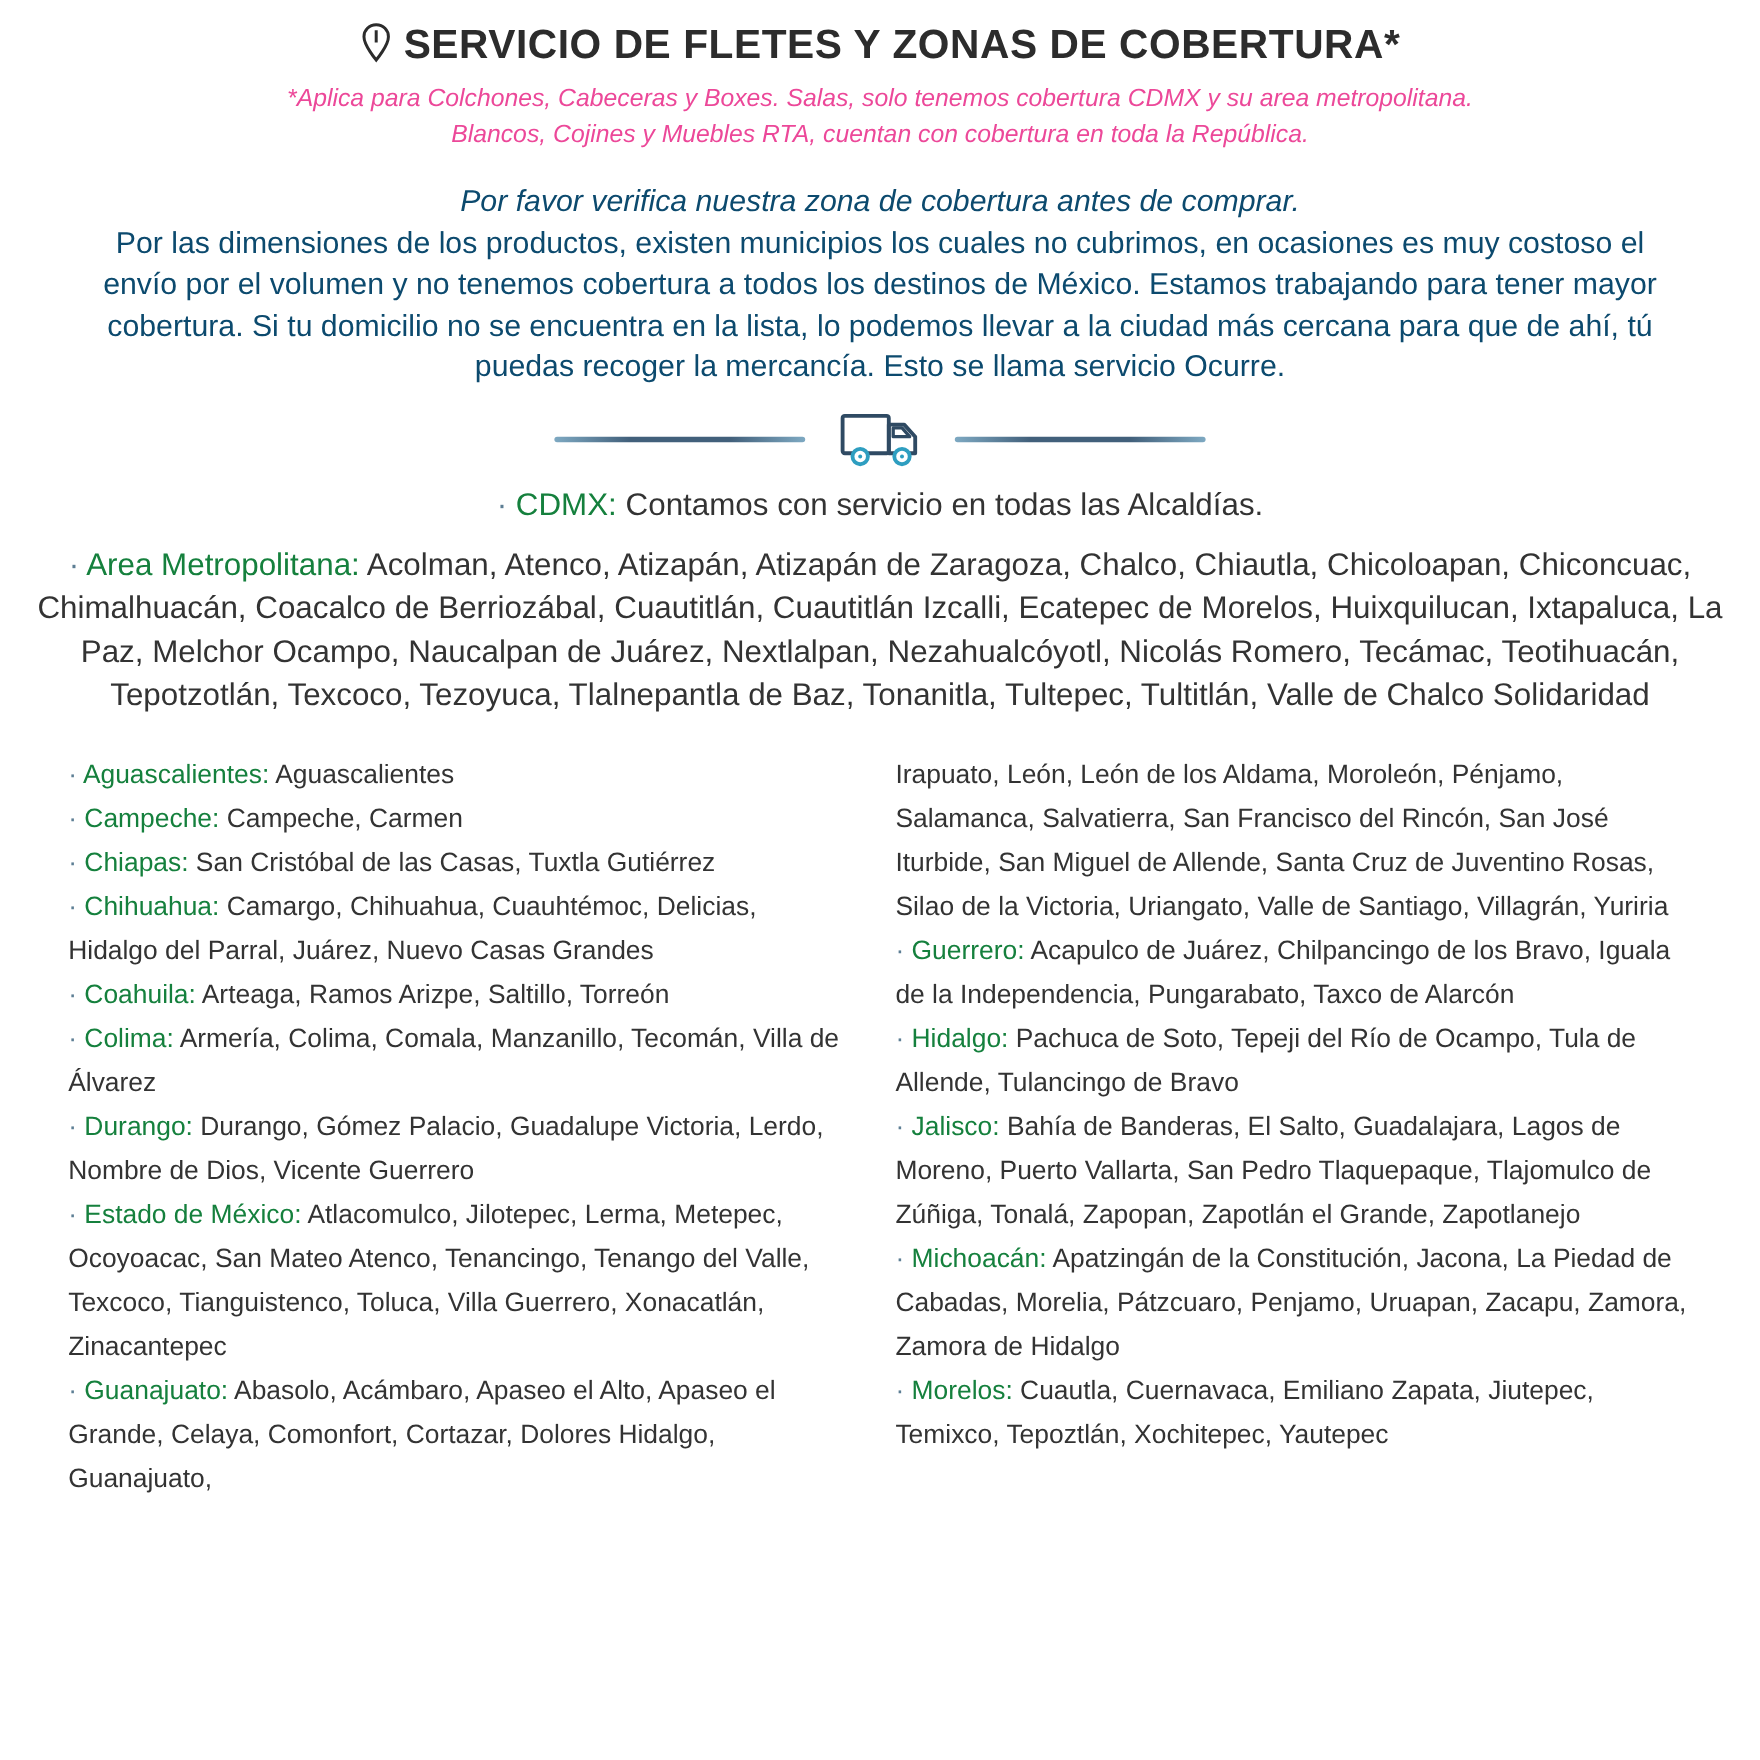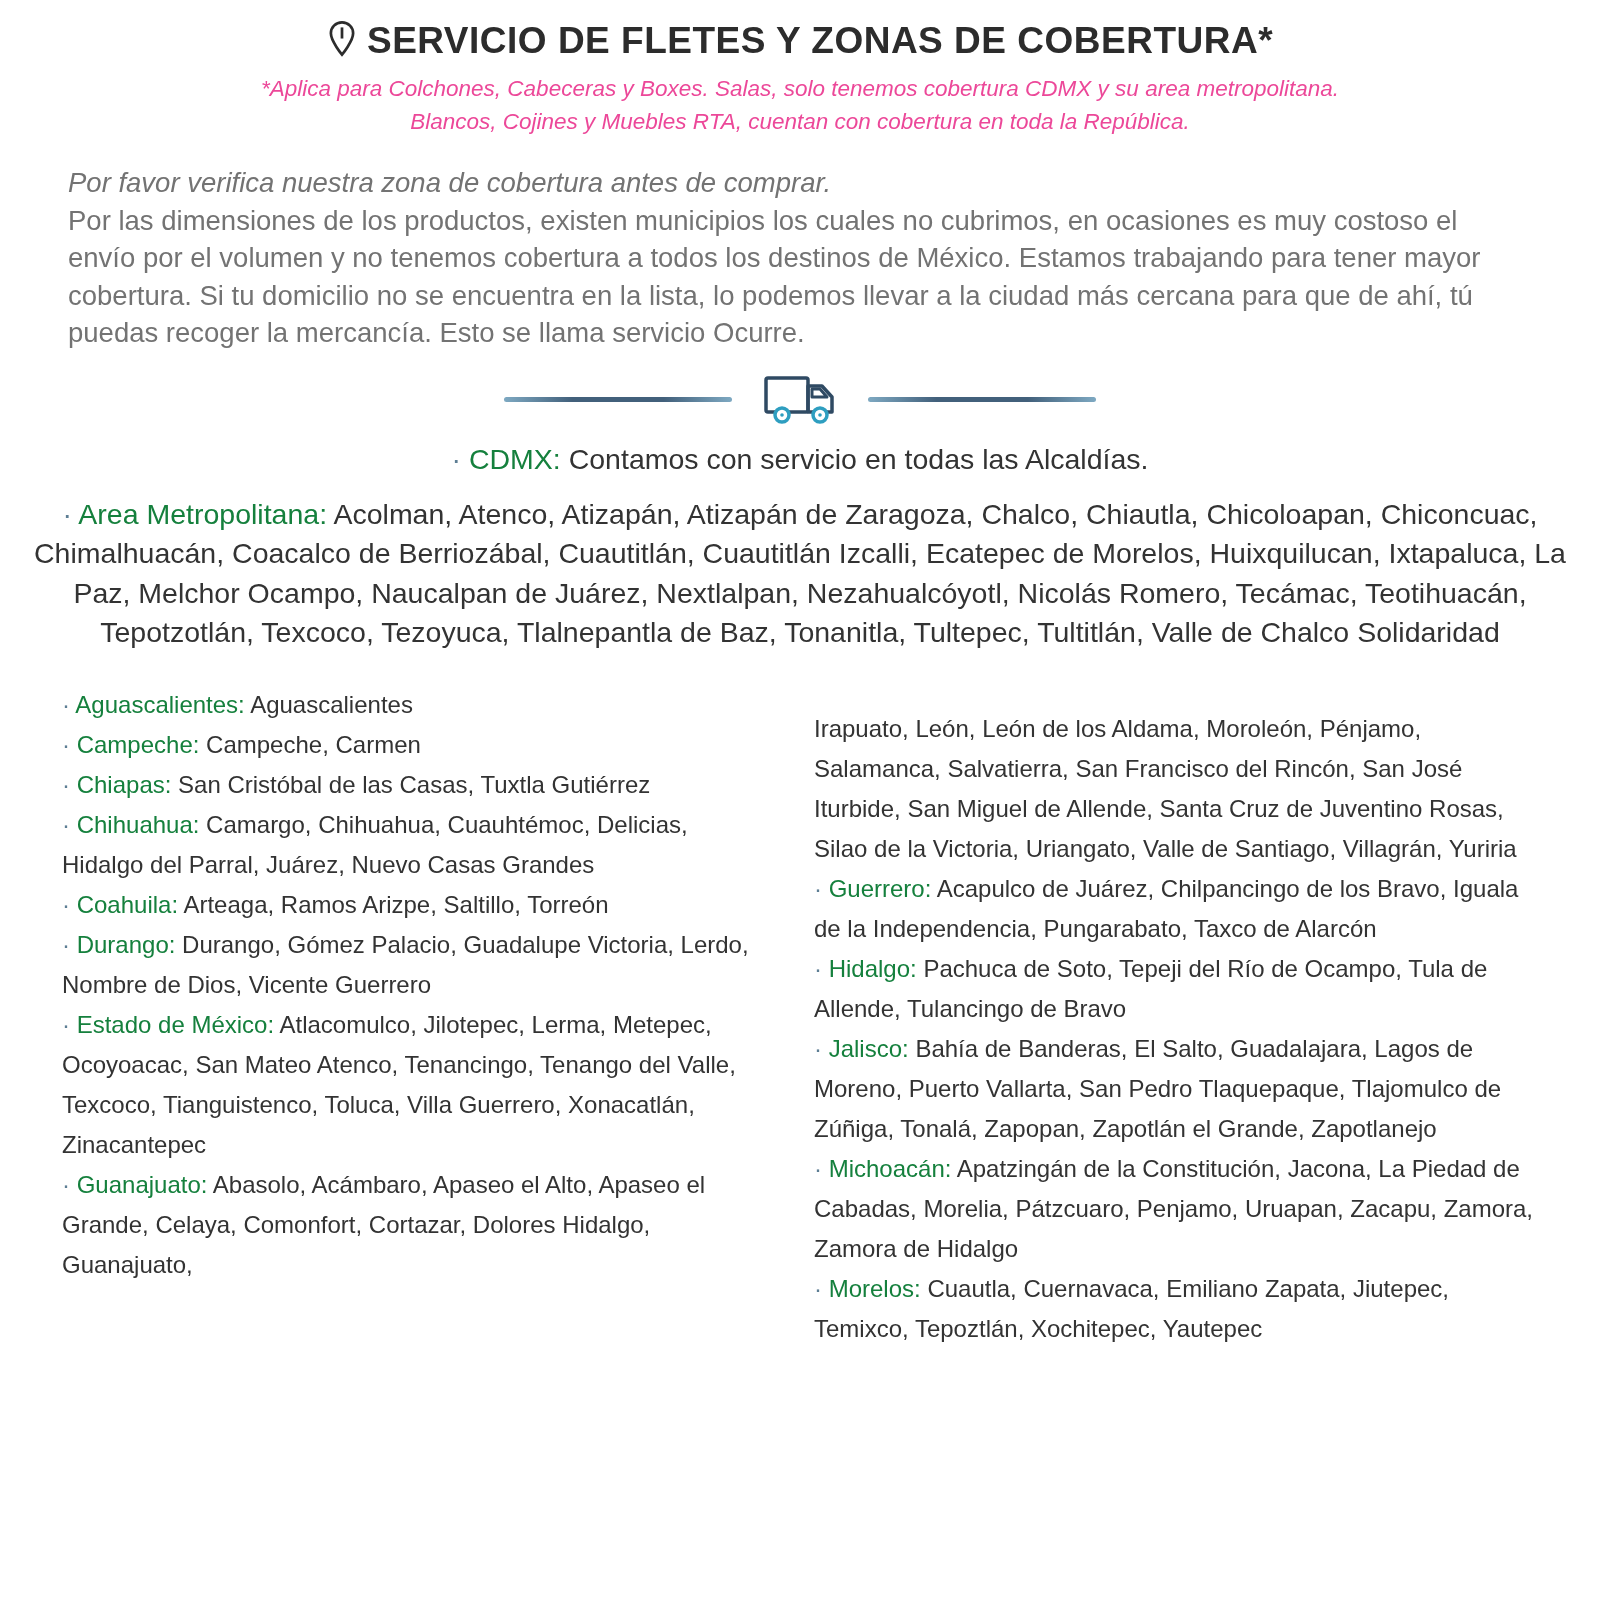--- a/index.html
+++ b/index.html
@@ -42,24 +42,24 @@
     font-style: italic;
     font-size: 22.5px;
     line-height: 33px;
     color: #ec4899;
   }
 
   
   .intro {
     margin-top: 26px;
     padding: 0 68px;
-    text-align: left;
+    text-align: center;
     font-size: 27.5px;
     line-height: 37.5px;
-    color: #737373;
+    color: #0c4a6e;
   }
   .intro .lead { font-style: italic; }
 
   
   .divider {
     margin-top: 20px;
     display: flex;
     justify-content: center;
     align-items: center;
     gap: 24px;
@@ -94,21 +94,21 @@
   
   .columns {
     display: flex;
     margin-top: 32px;
     padding: 0 55px 0 62px;
     font-size: 24px;
     line-height: 40px;
     color: #333333;
   }
   .col-left  { width: 712px; margin-right: 40px; }
-  .col-right { flex: 1; margin-top: 24px; }
+  .col-right { flex: 1; }
   .entry { display: block; }
 </style>
 </head>
 <body>
 
 <div class="page">
 
   <div class="title-row">
     <span>
       <svg width="30" height="42" viewBox="0 0 24 34" fill="none">
@@ -157,20 +157,21 @@
     <span>Acolman, Atenco, Atizapán, Atizapán de Zaragoza, Chalco, Chiautla, Chicoloapan, Chiconcuac, Chimalhuacán, Coacalco de Berriozábal, Cuautitlán, Cuautitlán Izcalli, Ecatepec de Morelos, Huixquilucan, Ixtapaluca, La Paz, Melchor Ocampo, Naucalpan de Juárez, Nextlalpan, Nezahualcóyotl, Nicolás Romero, Tecámac, Teotihuacán, Tepotzotlán, Texcoco, Tezoyuca, Tlalnepantla de Baz, Tonanitla, Tultepec, Tultitlán, Valle de Chalco Solidaridad</span>
   </div>
 
   <div class="columns">
     <div class="col-left" id="col-left">
         <div class="entry"><span class="bullet">· </span><span class="state-label">Aguascalientes: </span><span>Aguascalientes</span></div>
         <div class="entry"><span class="bullet">· </span><span class="state-label">Campeche: </span><span>Campeche, Carmen</span></div>
         <div class="entry"><span class="bullet">· </span><span class="state-label">Chiapas: </span><span>San Cristóbal de las Casas, Tuxtla Gutiérrez</span></div>
         <div class="entry"><span class="bullet">· </span><span class="state-label">Chihuahua: </span><span>Camargo, Chihuahua, Cuauhtémoc, Delicias, Hidalgo del Parral, Juárez, Nuevo Casas Grandes</span></div>
         <div class="entry"><span class="bullet">· </span><span class="state-label">Coahuila: </span><span>Arteaga, Ramos Arizpe, Saltillo, Torreón</span></div>
+        <div class="entry"><span class="bullet">· </span><span class="state-label">Colima: </span><span>Armería, Colima, Comala, Manzanillo, Tecomán, Villa de Álvarez</span></div>
         <div class="entry"><span class="bullet">· </span><span class="state-label">Durango: </span><span>Durango, Gómez Palacio, Guadalupe Victoria, Lerdo, Nombre de Dios, Vicente Guerrero</span></div>
         <div class="entry"><span class="bullet">· </span><span class="state-label">Estado de México: </span><span>Atlacomulco, Jilotepec, Lerma, Metepec, Ocoyoacac, San Mateo Atenco, Tenancingo, Tenango del Valle, Texcoco, Tianguistenco, Toluca, Villa Guerrero, Xonacatlán, Zinacantepec</span></div>
         <div class="entry"><span class="bullet">· </span><span class="state-label">Guanajuato: </span><span>Abasolo, Acámbaro, Apaseo el Alto, Apaseo el Grande, Celaya, Comonfort, Cortazar, Dolores Hidalgo, Guanajuato,</span></div>
       </div>
     <div class="col-right" id="col-right">
         <div class="entry"><span>Irapuato, León, León de los Aldama, Moroleón, Pénjamo, Salamanca, Salvatierra, San Francisco del Rincón, San José Iturbide, San Miguel de Allende, Santa Cruz de Juventino Rosas, Silao de la Victoria, Uriangato, Valle de Santiago, Villagrán, Yuriria</span></div>
         <div class="entry"><span class="bullet">· </span><span class="state-label">Guerrero: </span><span>Acapulco de Juárez, Chilpancingo de los Bravo, Iguala de la Independencia, Pungarabato, Taxco de Alarcón</span></div>
         <div class="entry"><span class="bullet">· </span><span class="state-label">Hidalgo: </span><span>Pachuca de Soto, Tepeji del Río de Ocampo, Tula de Allende, Tulancingo de Bravo</span></div>
         <div class="entry"><span class="bullet">· </span><span class="state-label">Jalisco: </span><span>Bahía de Banderas, El Salto, Guadalajara, Lagos de Moreno, Puerto Vallarta, San Pedro Tlaquepaque, Tlajomulco de Zúñiga, Tonalá, Zapopan, Zapotlán el Grande, Zapotlanejo</span></div>
         <div class="entry"><span class="bullet">· </span><span class="state-label">Michoacán: </span><span>Apatzingán de la Constitución, Jacona, La Piedad de Cabadas, Morelia, Pátzcuaro, Penjamo, Uruapan, Zacapu, Zamora, Zamora de Hidalgo</span></div>

